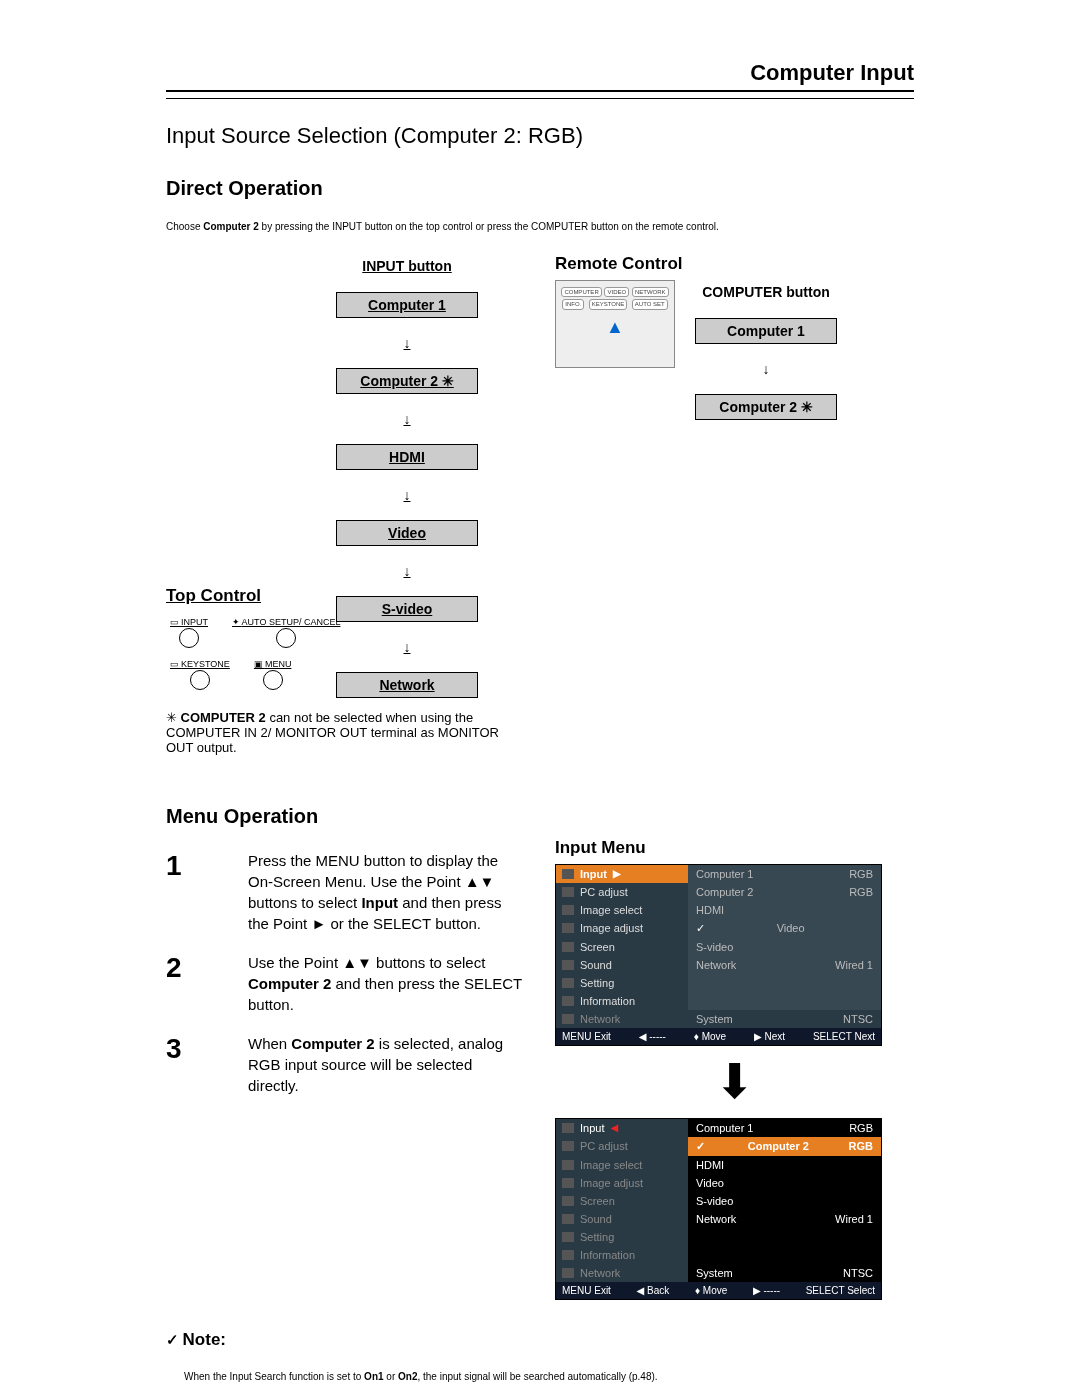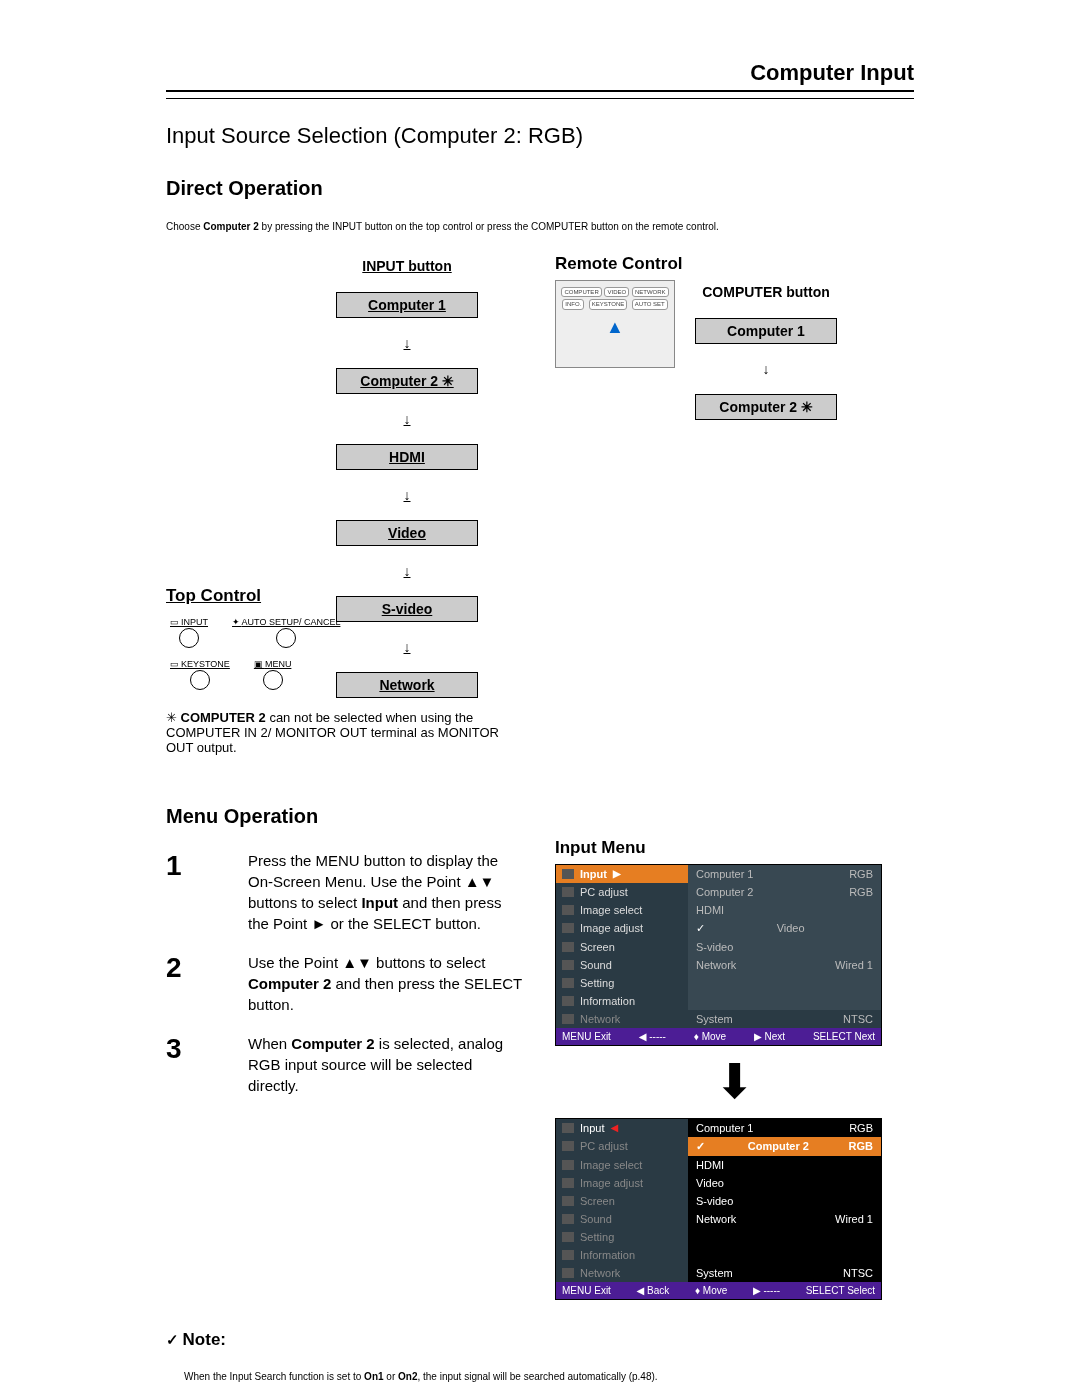--- a/index.html
+++ b/index.html
@@ -164,21 +164,21 @@
     font-weight: bold;
   }
   .osd-sub.check::before {
     content: "✓";
     margin-right: 3px;
     color: #fff;
   }
   .osd-footer {
     display: flex;
     justify-content: space-between;
-    background: #4c1d95;
+    background: #0f172a;
     color: #fff;
     font-size: 10px;
     padding: 3px 6px;
   }
   .osd-footer span { white-space: nowrap; }
   .big-arrow {
     text-align: center;
     font-size: 48px;
     margin: 12px 0;
     line-height: 1;

